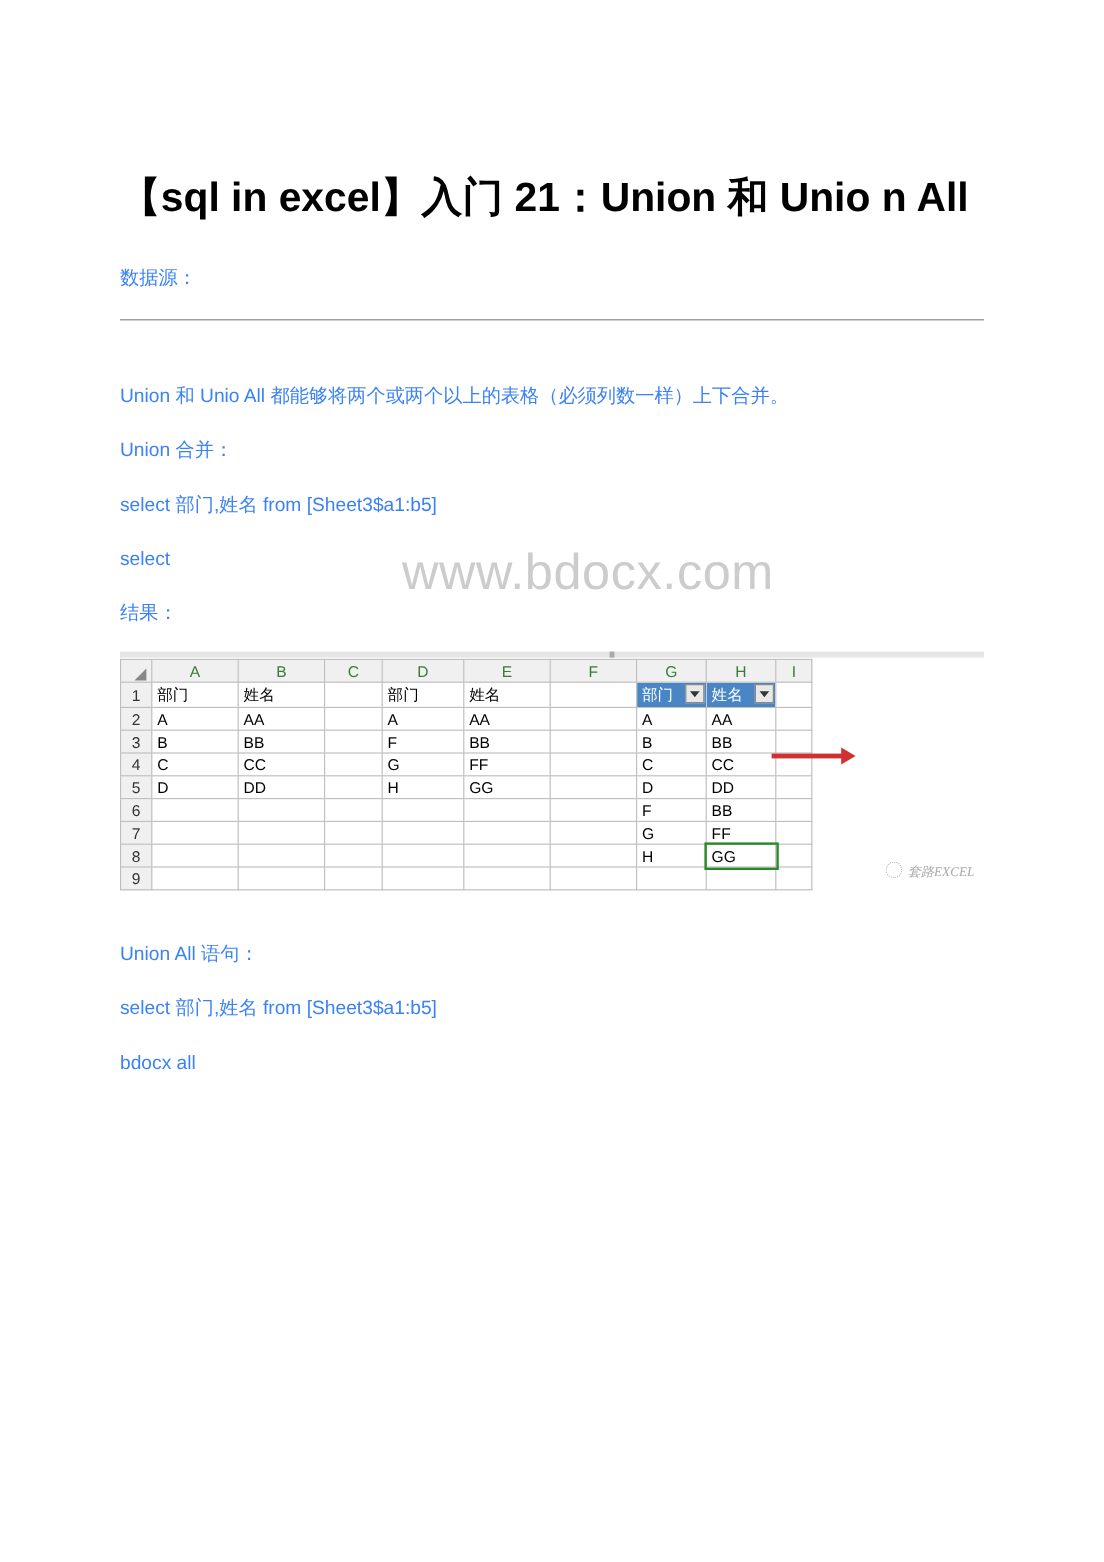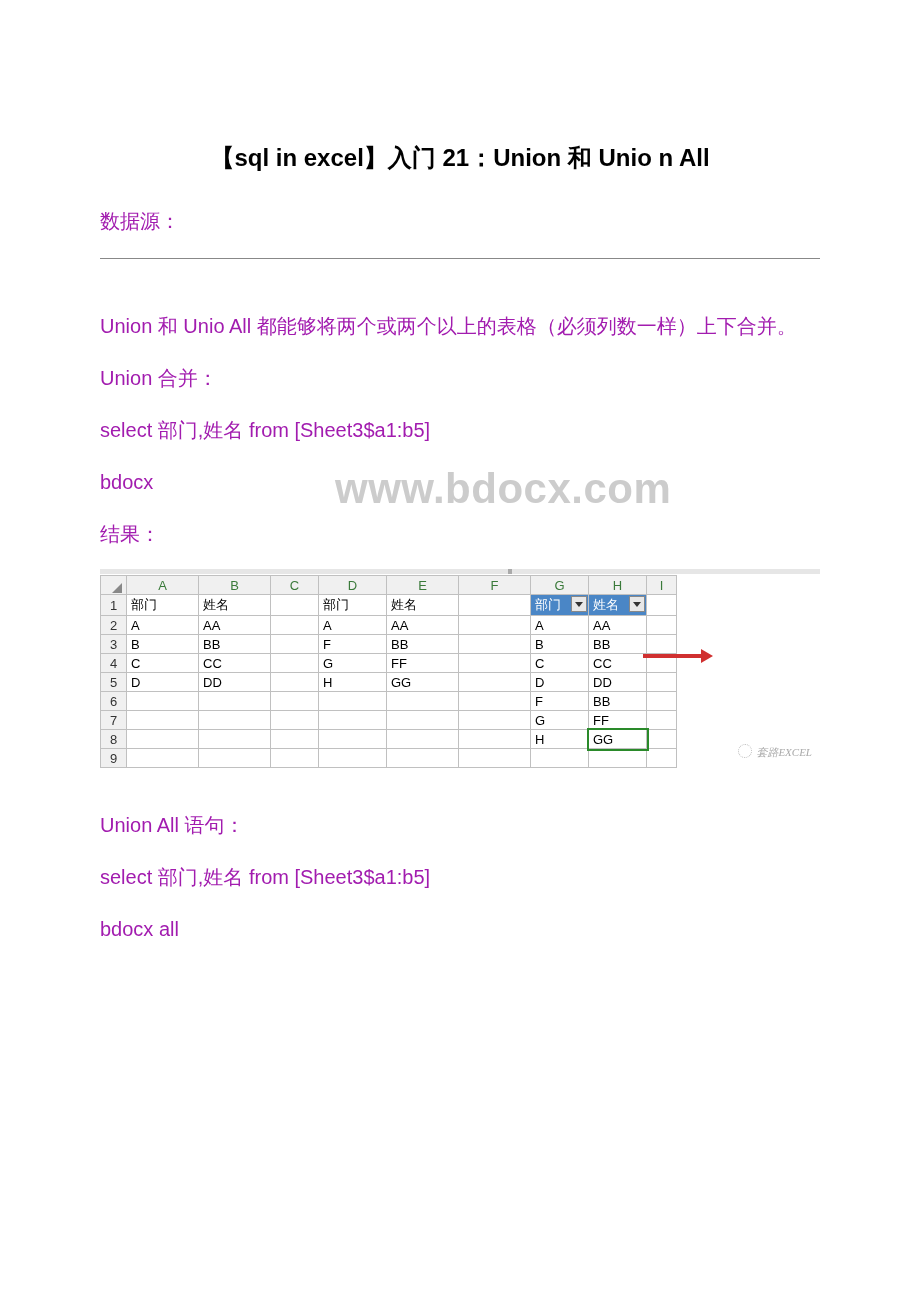--- a/index.html
+++ b/index.html
@@ -4,43 +4,42 @@
   <style>
     * { margin: 0; padding: 0; box-sizing: border-box; }
     body {
       font-family: "Microsoft YaHei", Arial, sans-serif;
       background: white;
       width: 920px;
       margin: 0 auto;
       padding: 140px 100px 40px;
     }
     h1 {
-      font-size: 24px;
+      font-size: 34px;
       font-weight: bold;
       line-height: 1.5;
       margin-bottom: 28px;
       font-family: "SimHei", "Microsoft YaHei", sans-serif;
-      text-align: center;
     }
     p {
-      font-size: 20px;
-      color: #a21caf;
+      font-size: 16px;
+      color: #3b82f6;
       margin-bottom: 18px;
       line-height: 1.7;
     }
     hr {
       border: none;
       border-top: 1px solid #888;
       margin: 20px 0 50px;
     }
     .watermark {
       position: absolute;
       font-size: 42px;
       color: #ccc;
-      font-weight: 700;
+      font-weight: 400;
       z-index: -1;
       left: 235px;
       letter-spacing: 0.5px;
     }
     .image-container {
       position: relative;
       margin: 12px 0 40px;
     }
     table.spreadsheet {
       border-collapse: collapse;
@@ -182,21 +181,21 @@
 <hr>
 
 <p>Union 和 Unio All 都能够将两个或两个以上的表格（必须列数一样）上下合并。</p>
 
 <p>Union 合并：</p>
 
 <p>select 部门,姓名 from [Sheet3$a1:b5]</p>
 
 <div style="position:relative;">
   <div class="watermark">www.bdocx.com</div>
-  <p>bdocx</p>
+  <p>select</p>
 </div>
 
 <p>结果：</p>
 
 <div class="image-container">
   <div class="top-edge"></div>
   <table class="spreadsheet">
     <tbody>
         <tr>
       <th class="corner">

